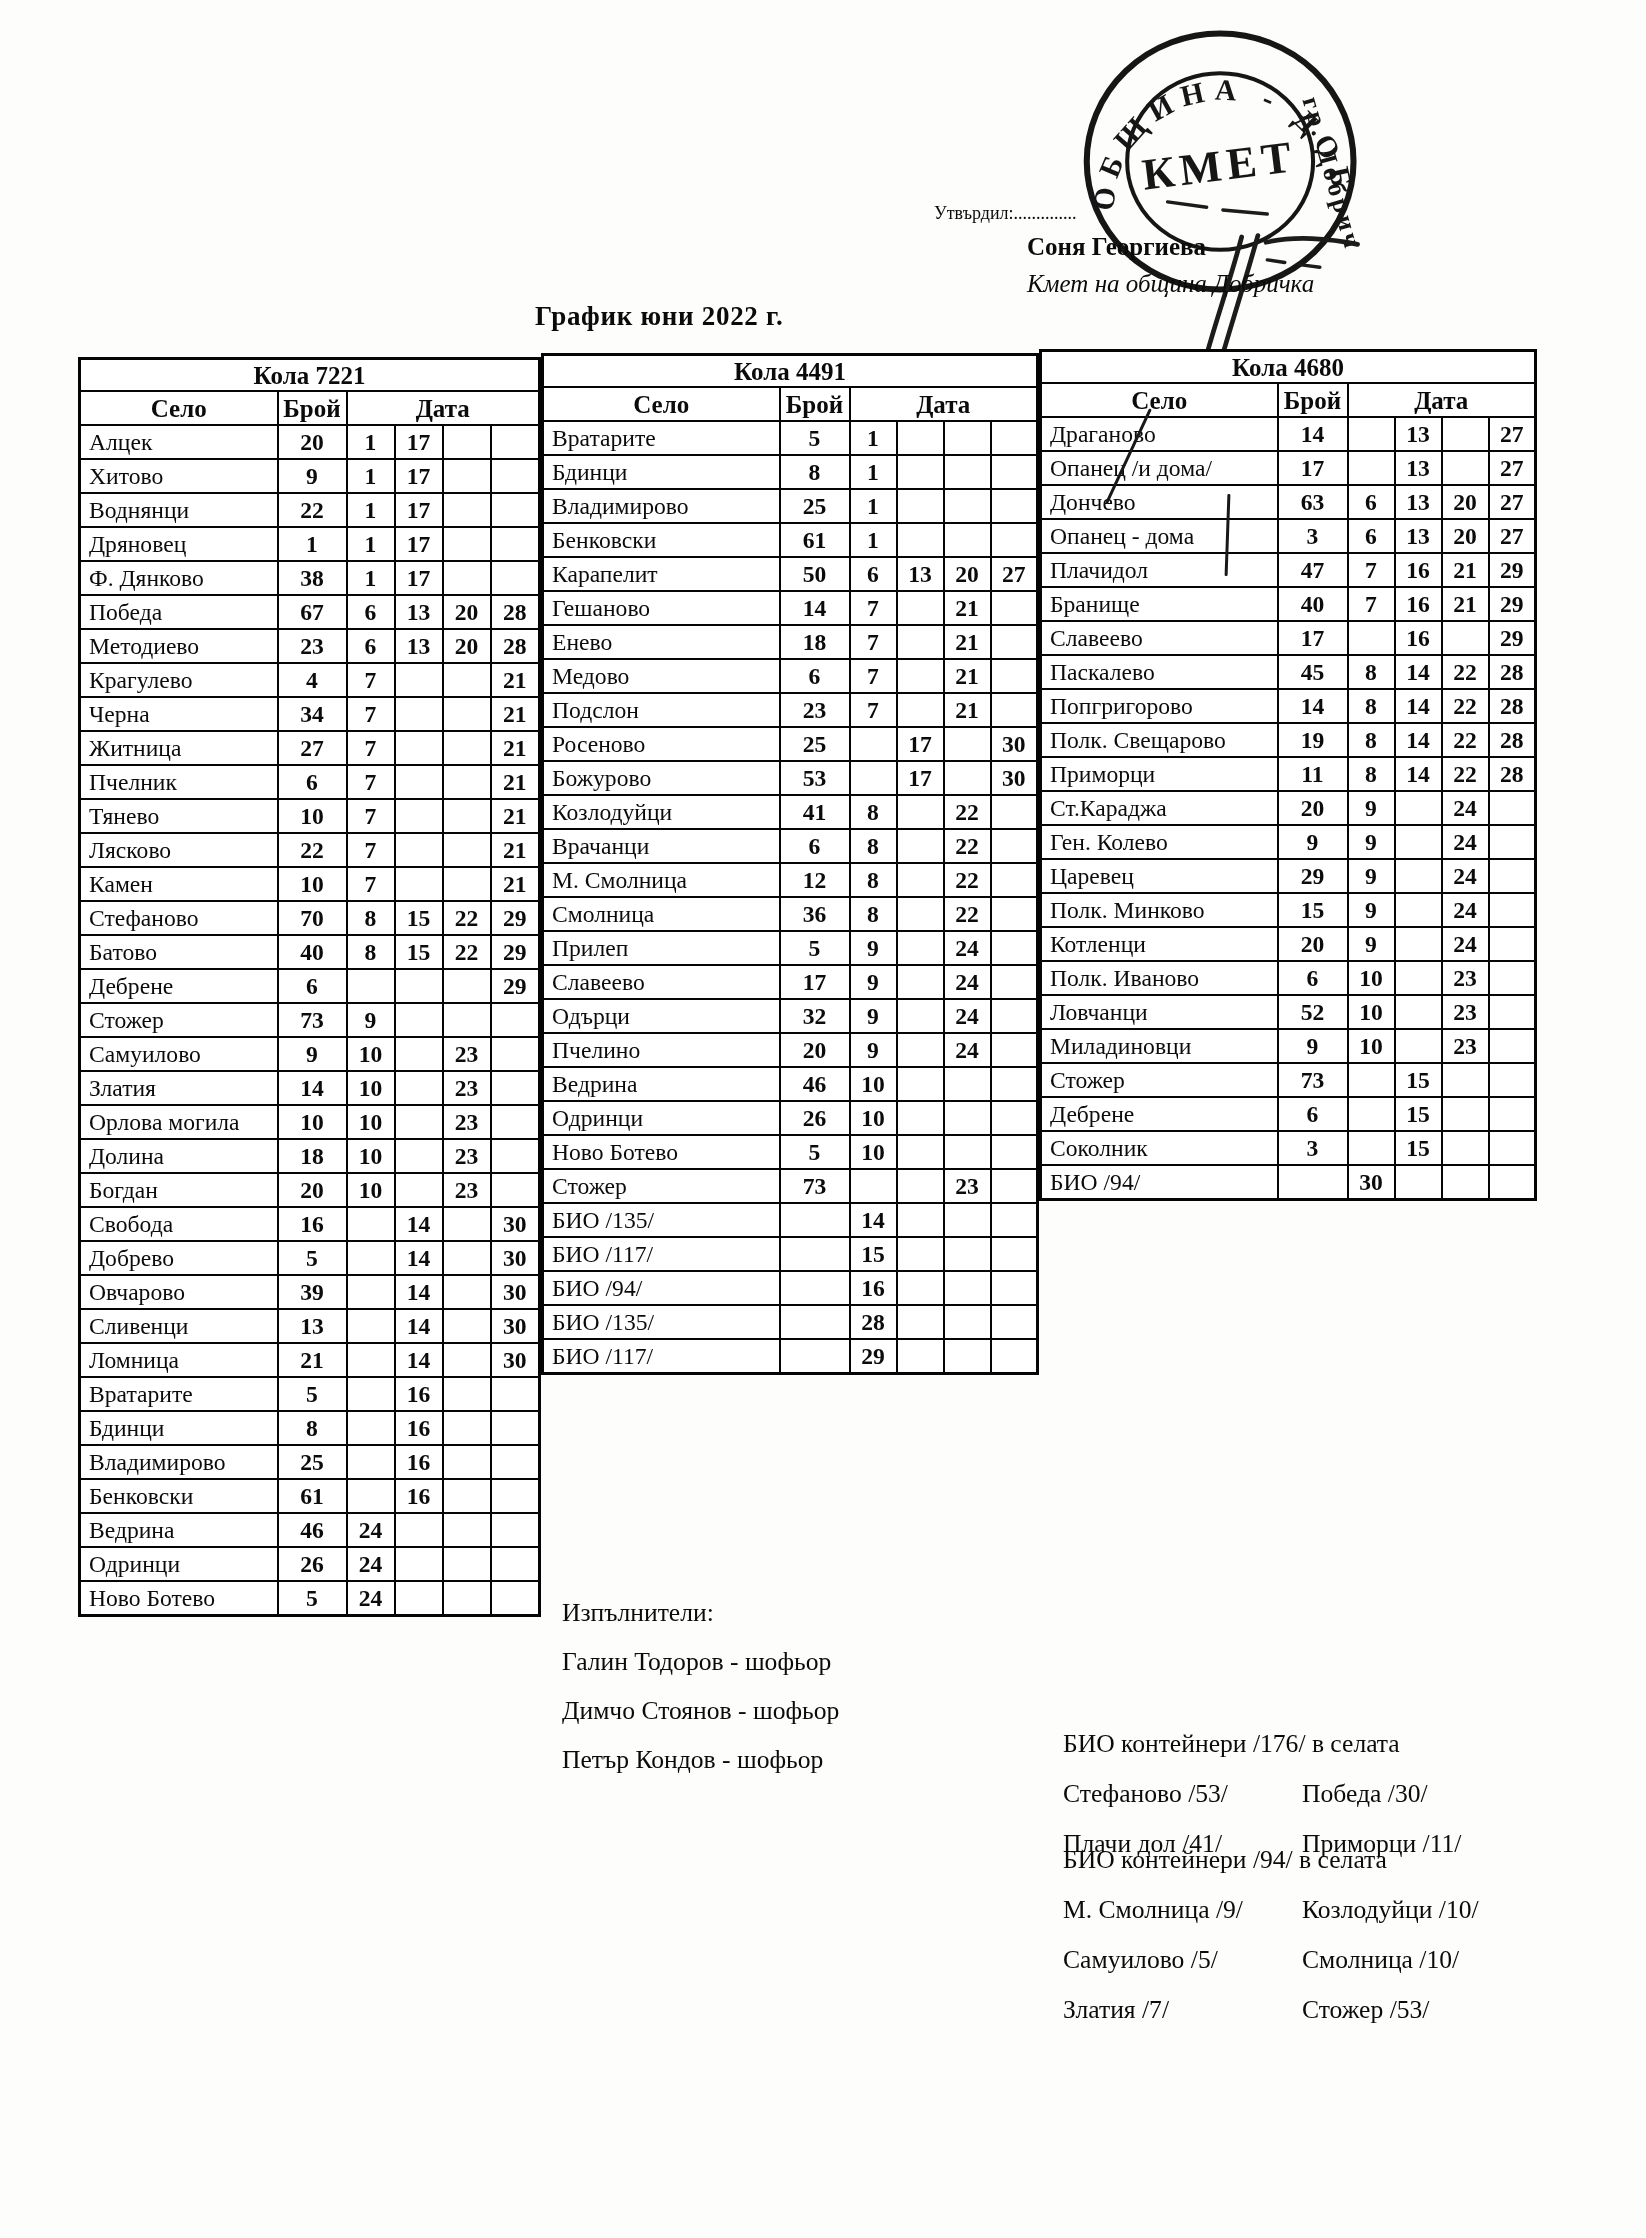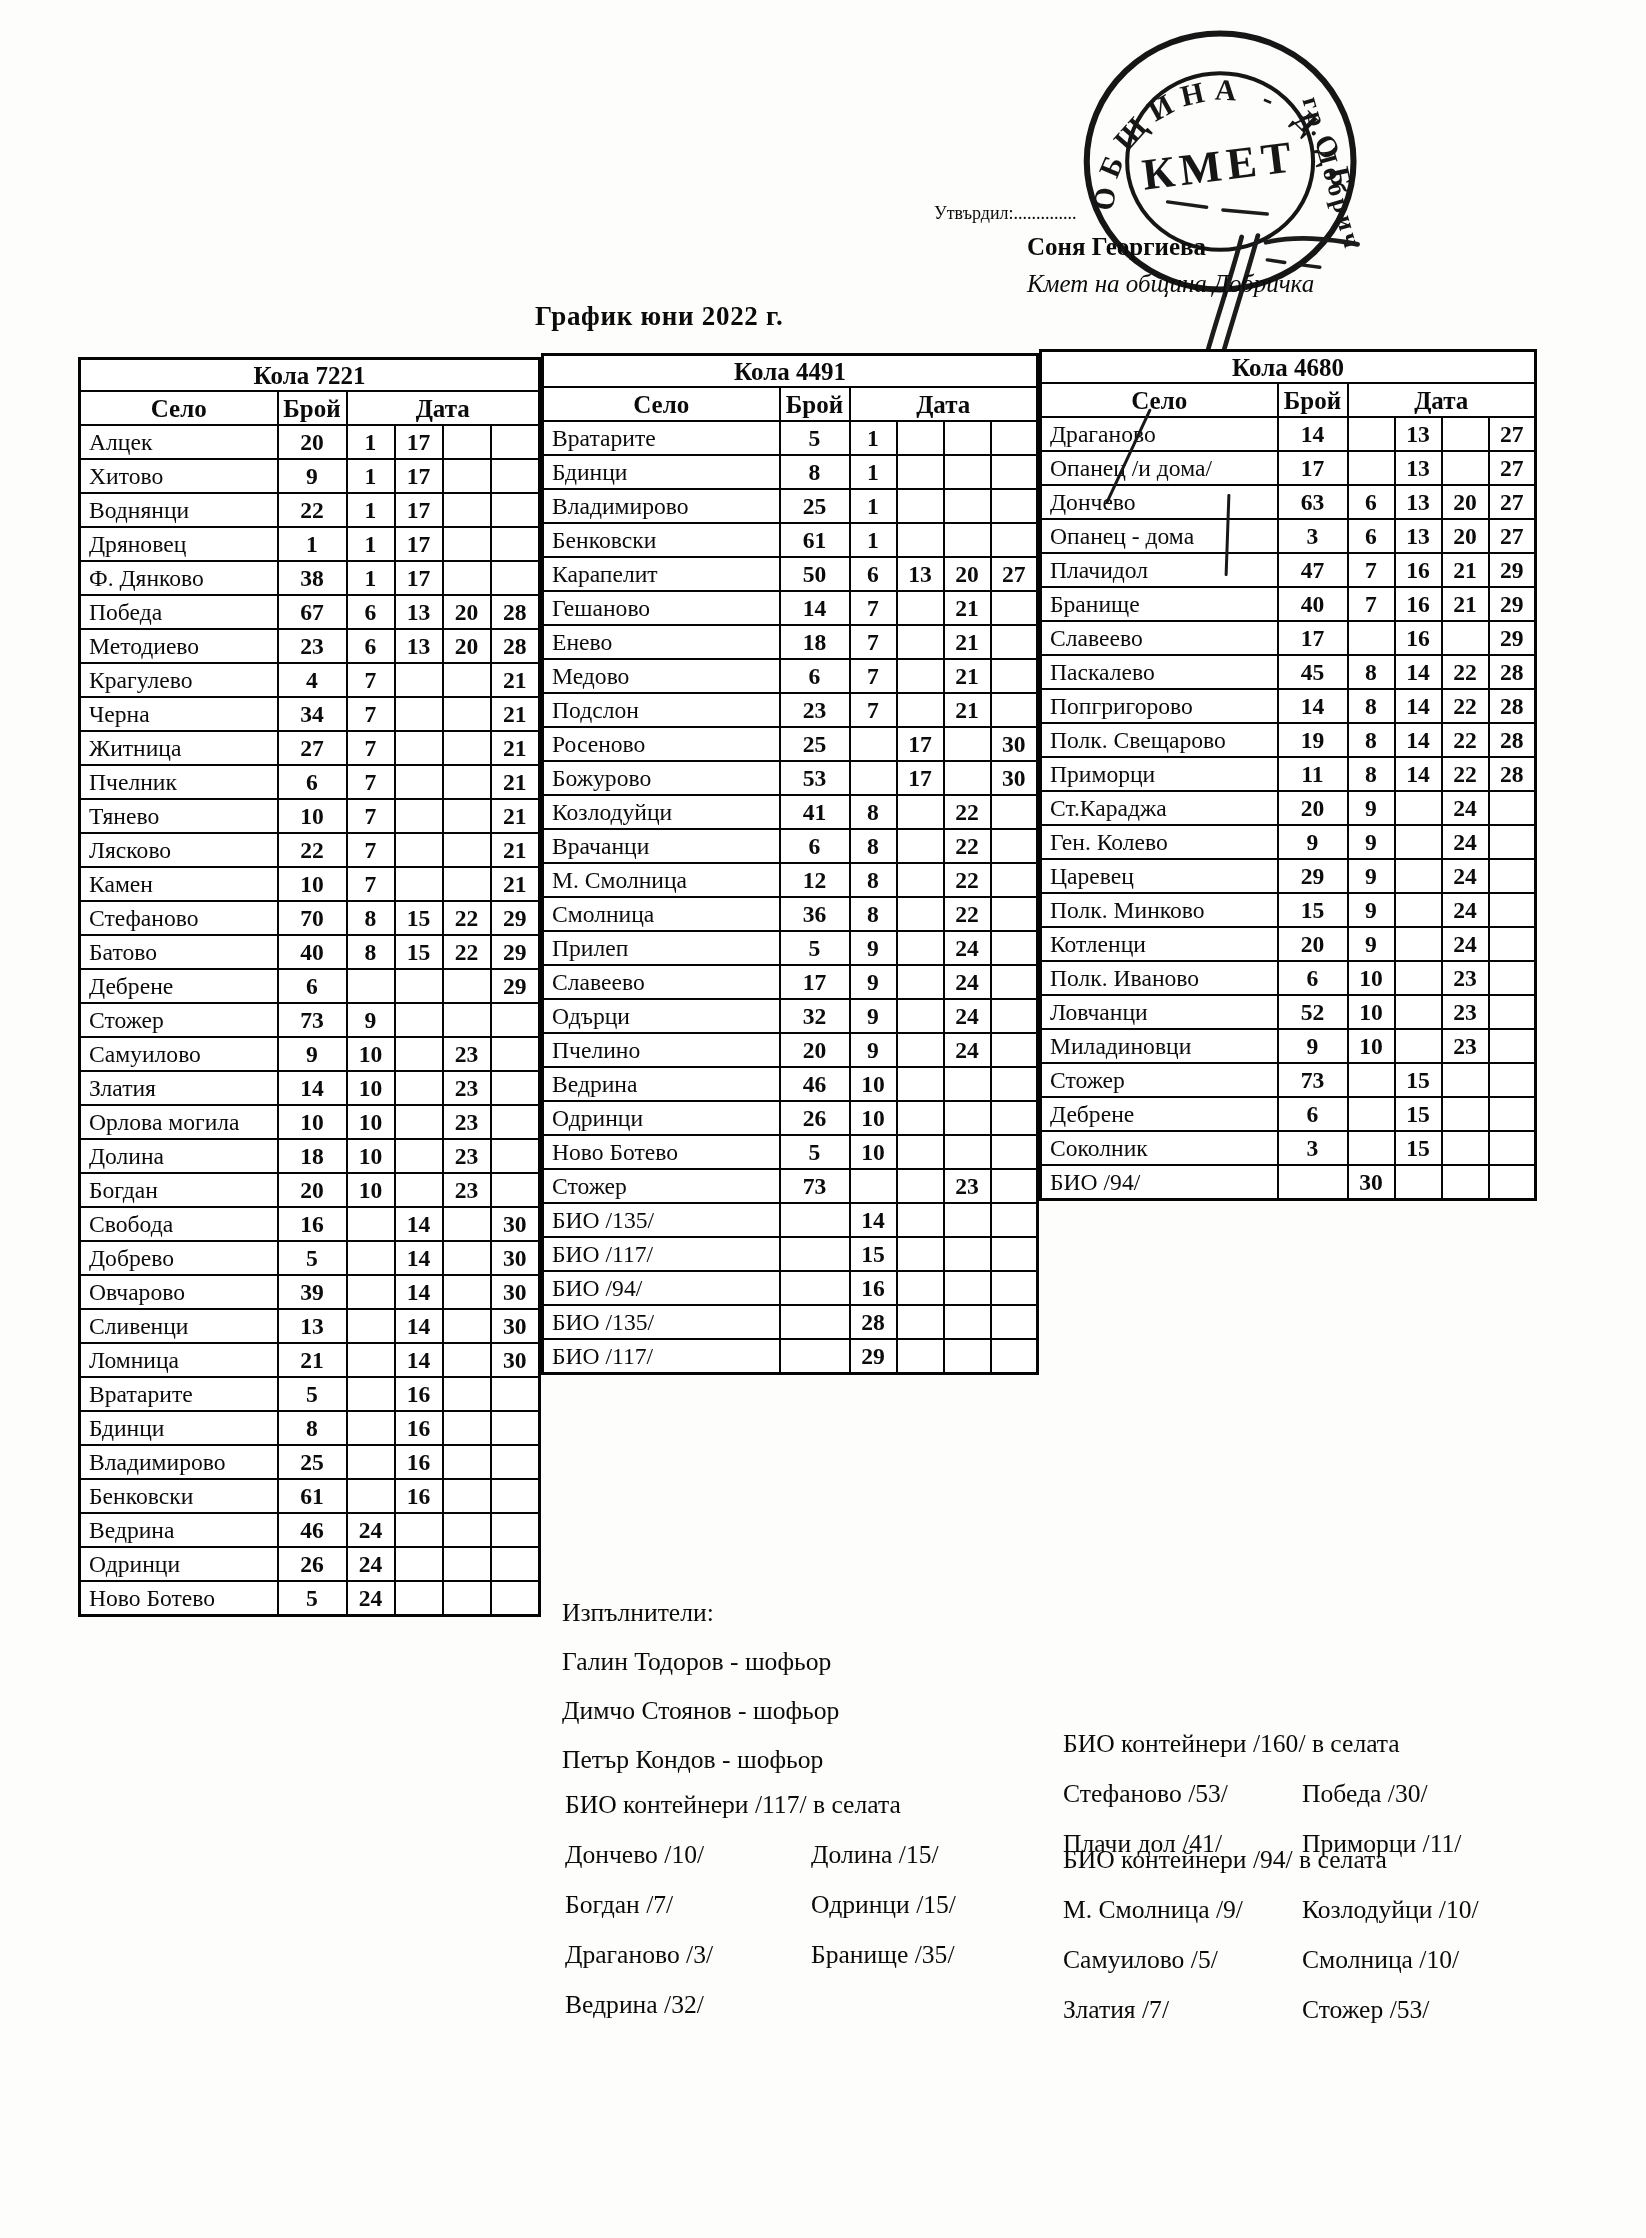--- a/index.html
+++ b/index.html
@@ -844,36 +844,23 @@
   <div class="pen-mark pen-a"></div>
   <div class="pen-mark pen-b"></div>
 
   <div class="executors">
     <div>Изпълнители:</div>
     <div>Галин Тодоров - шофьор</div>
     <div>Димчо Стоянов - шофьор</div>
     <div>Петър Кондов - шофьор</div>
   </div>
 
-  <div class="bio bio-0">
-    <div>БИО контейнери /117/ в селата</div>
-    <div class="bio-grid">
-      <span>Дончево /10/</span>
-      <span>Долина /15/</span>
-      <span>Богдан /7/</span>
-      <span>Одринци /15/</span>
-      <span>Драганово /3/</span>
-      <span>Бранище /35/</span>
-      <span>Ведрина /32/</span>
-      <span></span>
-    </div>
-  </div>
 
   <div class="bio bio-1">
-    <div>БИО контейнери /160/ в селата</div>
+    <div>БИО контейнери /176/ в селата</div>
     <div class="bio-grid">
       <span>Стефаново /53/</span>
       <span>Победа /30/</span>
       <span>Плачи дол /41/</span>
       <span>Приморци /11/</span>
     </div>
   </div>
 
   <div class="bio bio-2">
     <div>БИО контейнери /94/ в селата</div>

